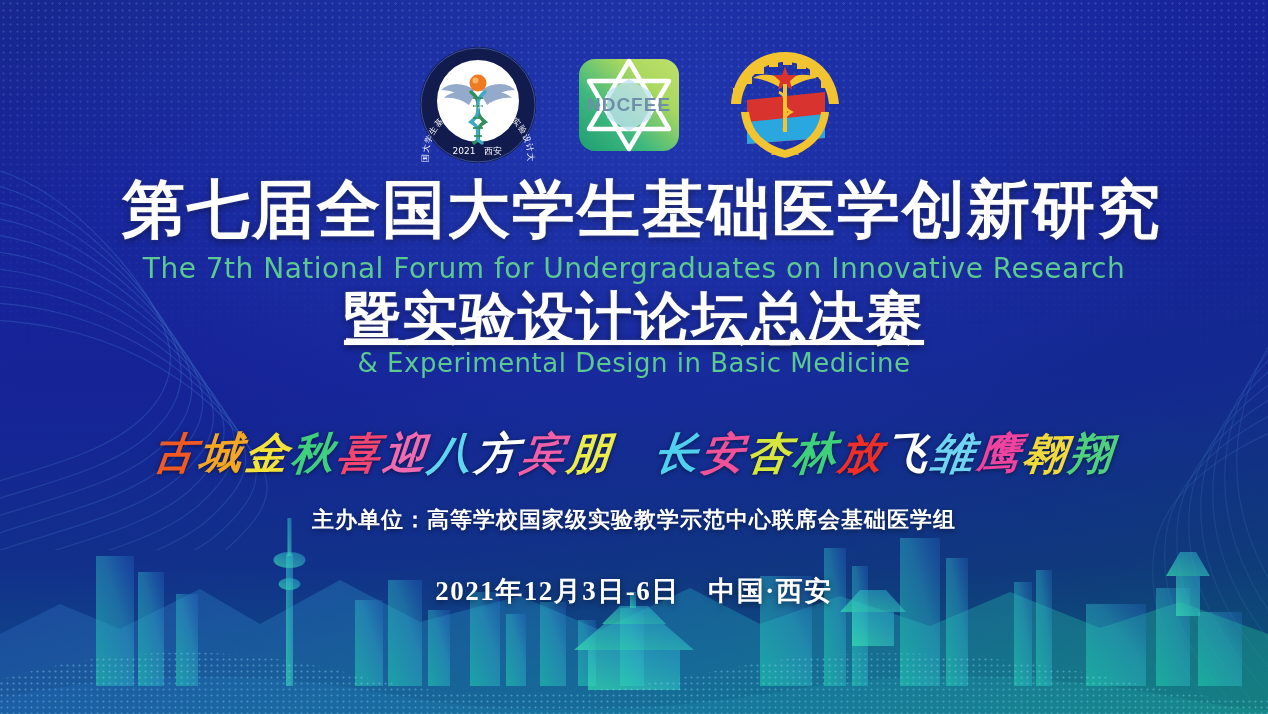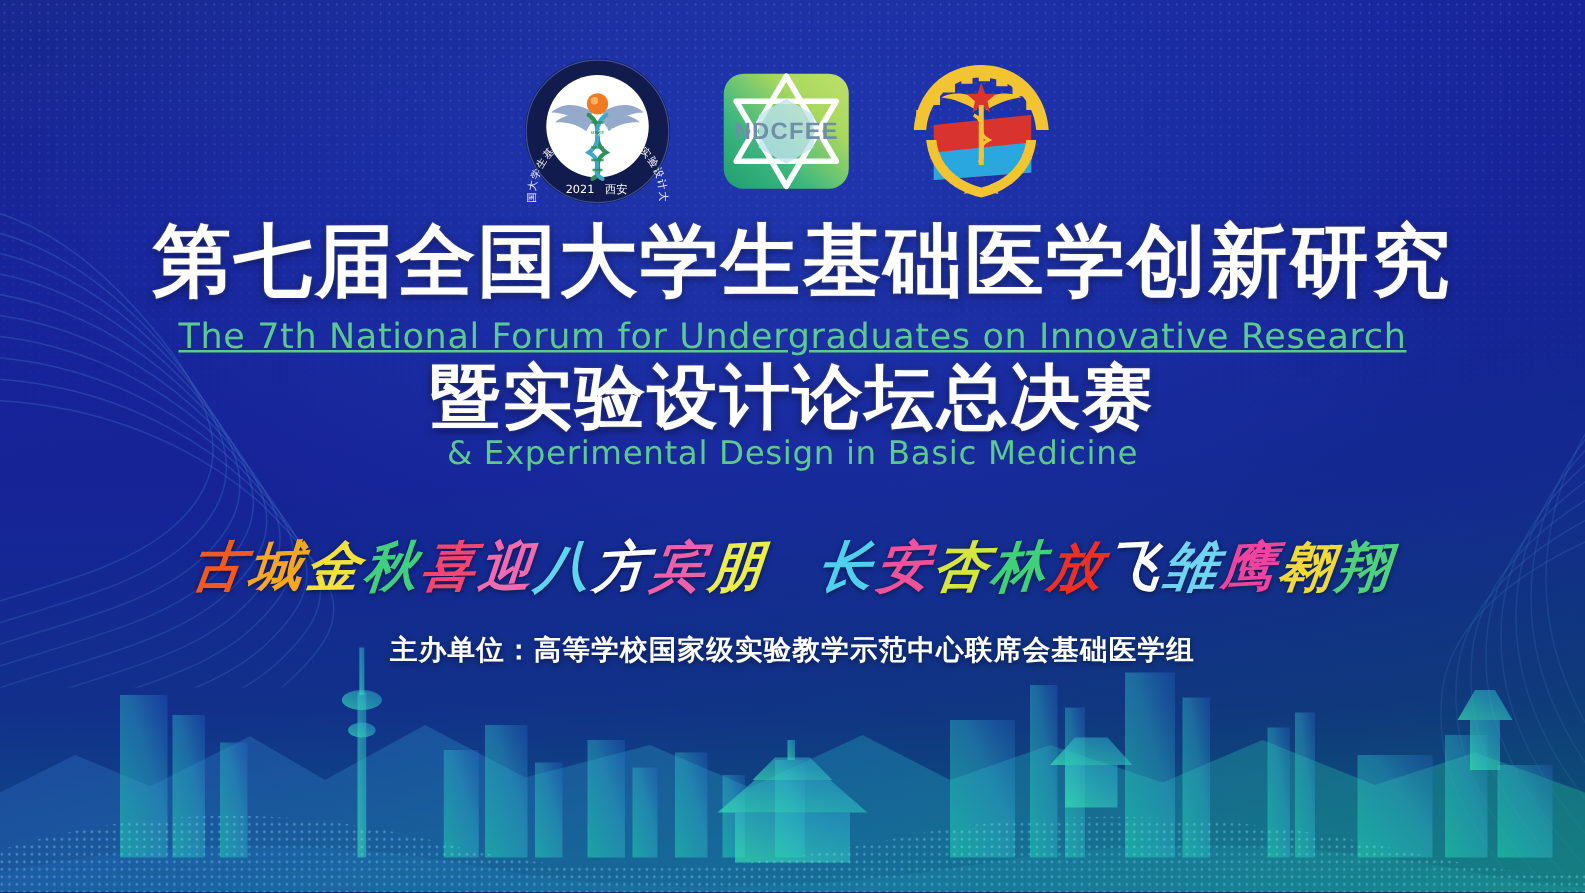--- a/index.html
+++ b/index.html
@@ -44,27 +44,27 @@
 
   
   .titles { position:absolute; top:176px; left:0; width:100%; text-align:center; }
 
   .cn-title-1, .cn-title-2 {
     color:#ffffff; font-weight:bold; letter-spacing:2px; line-height:1.05;
     text-shadow:0 2px 7px rgba(0,0,0,.45), 0 0 2px rgba(255,255,255,.25);
     font-family:"Liberation Sans","DejaVu Sans",sans-serif;
   }
   .cn-title-1 { font-size:63px;padding-left:16px; }
-  .cn-title-2 { font-size:56px; margin-top:4px; }
+  .cn-title-2 { font-size:56px; margin-top:4px;text-decoration:underline; }
 
   .en-title-1, .en-title-2 {
     color:#5cc98f; font-weight:normal; letter-spacing:.5px;
     font-family:"DejaVu Sans","Liberation Sans",sans-serif;
   }
-  .en-title-1 { font-size:28px; margin-top:10px;text-decoration:underline; }
+  .en-title-1 { font-size:28px; margin-top:10px; }
   .en-title-2 { font-size:26px; margin-top:0; }
 
   
   .calligraphy {
     position:absolute; top:425px; left:0; width:100%;
     display:flex; justify-content:center; align-items:baseline; gap:42px;
   }
   .calli-line { display:flex; align-items:baseline; }
   .calli-ch {
     font-size:43px; font-weight:bold; font-style:italic;
@@ -343,15 +343,16 @@
         <span class="calli-ch" style="color: rgb(255, 255, 255); transform: skewX(-8deg) rotate(-3deg);">飞</span>
         <span class="calli-ch" style="color: rgb(111, 212, 242); transform: skewX(-8deg) rotate(-1deg);">雏</span>
         <span class="calli-ch" style="color: rgb(239, 67, 160); transform: skewX(-8deg) rotate(-3deg);">鹰</span>
         <span class="calli-ch" style="color: rgb(240, 217, 60); transform: skewX(-8deg) rotate(-1deg);">翱</span>
         <span class="calli-ch" style="color: rgb(79, 208, 127); transform: skewX(-8deg) rotate(-3deg);">翔</span>
       </div>
   </div>
 
   <div class="info">
     <div class="org-line">主办单位：高等学校国家级实验教学示范中心联席会基础医学组</div>
+    <div class="date-line">2021年12月3日-6日　中国·西安</div>
   </div>
 
 </div>
 
 </body></html>

